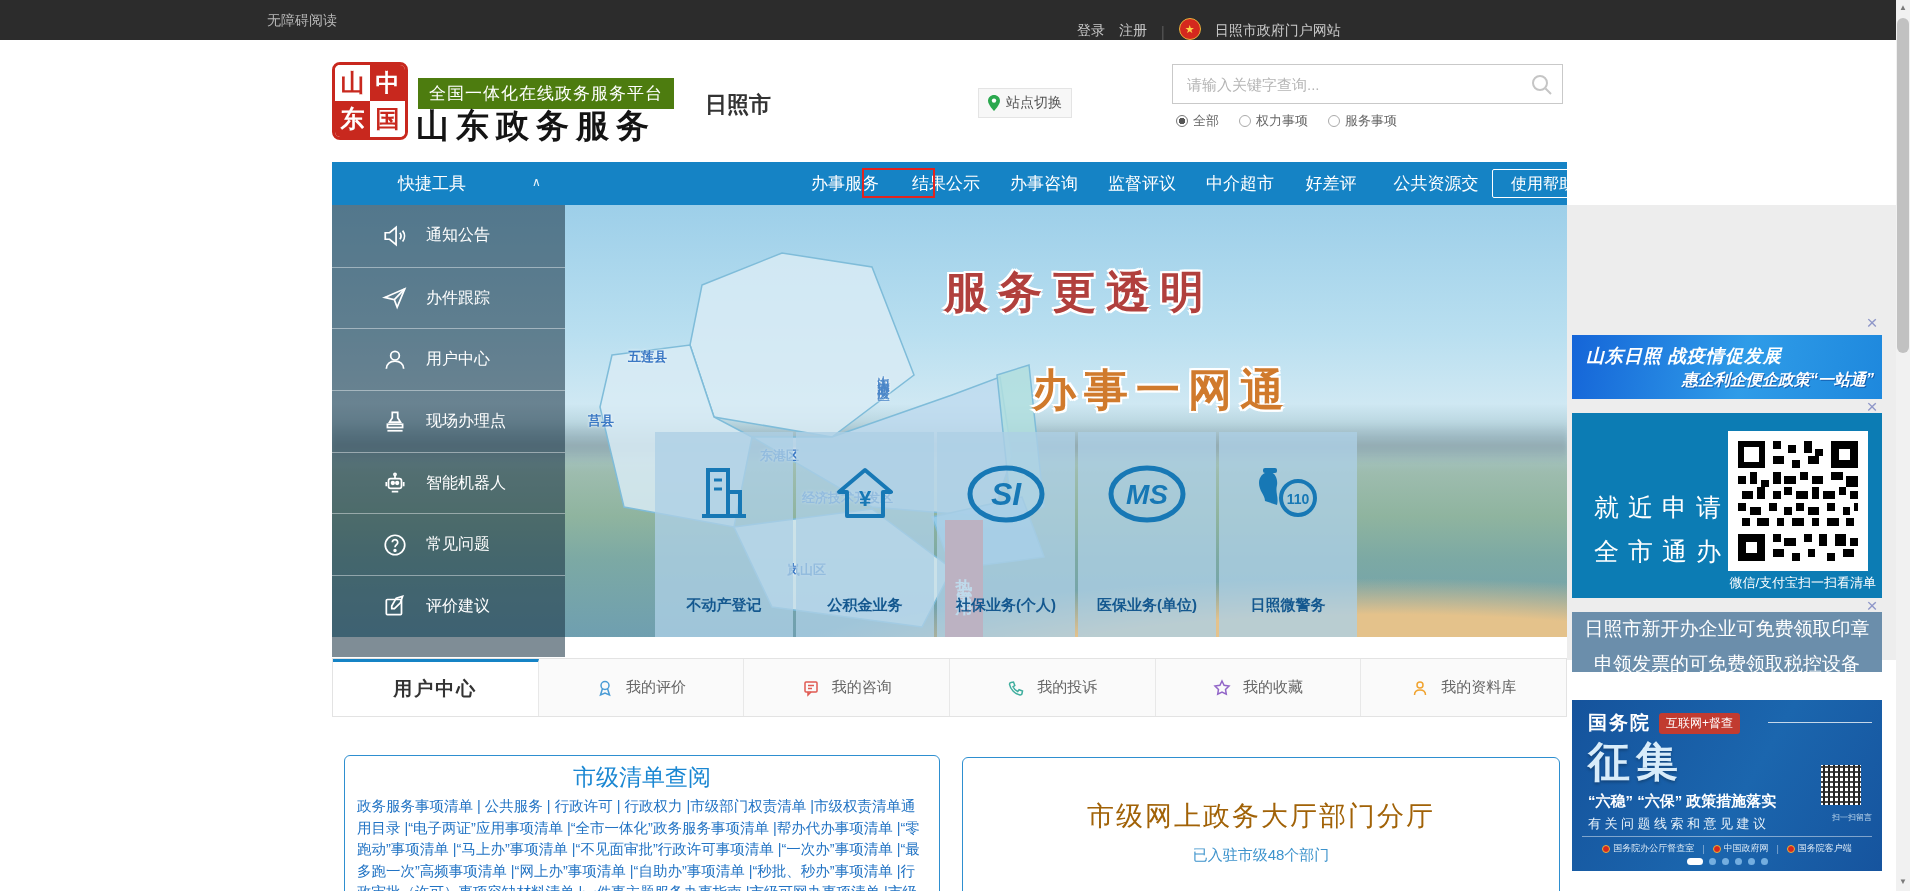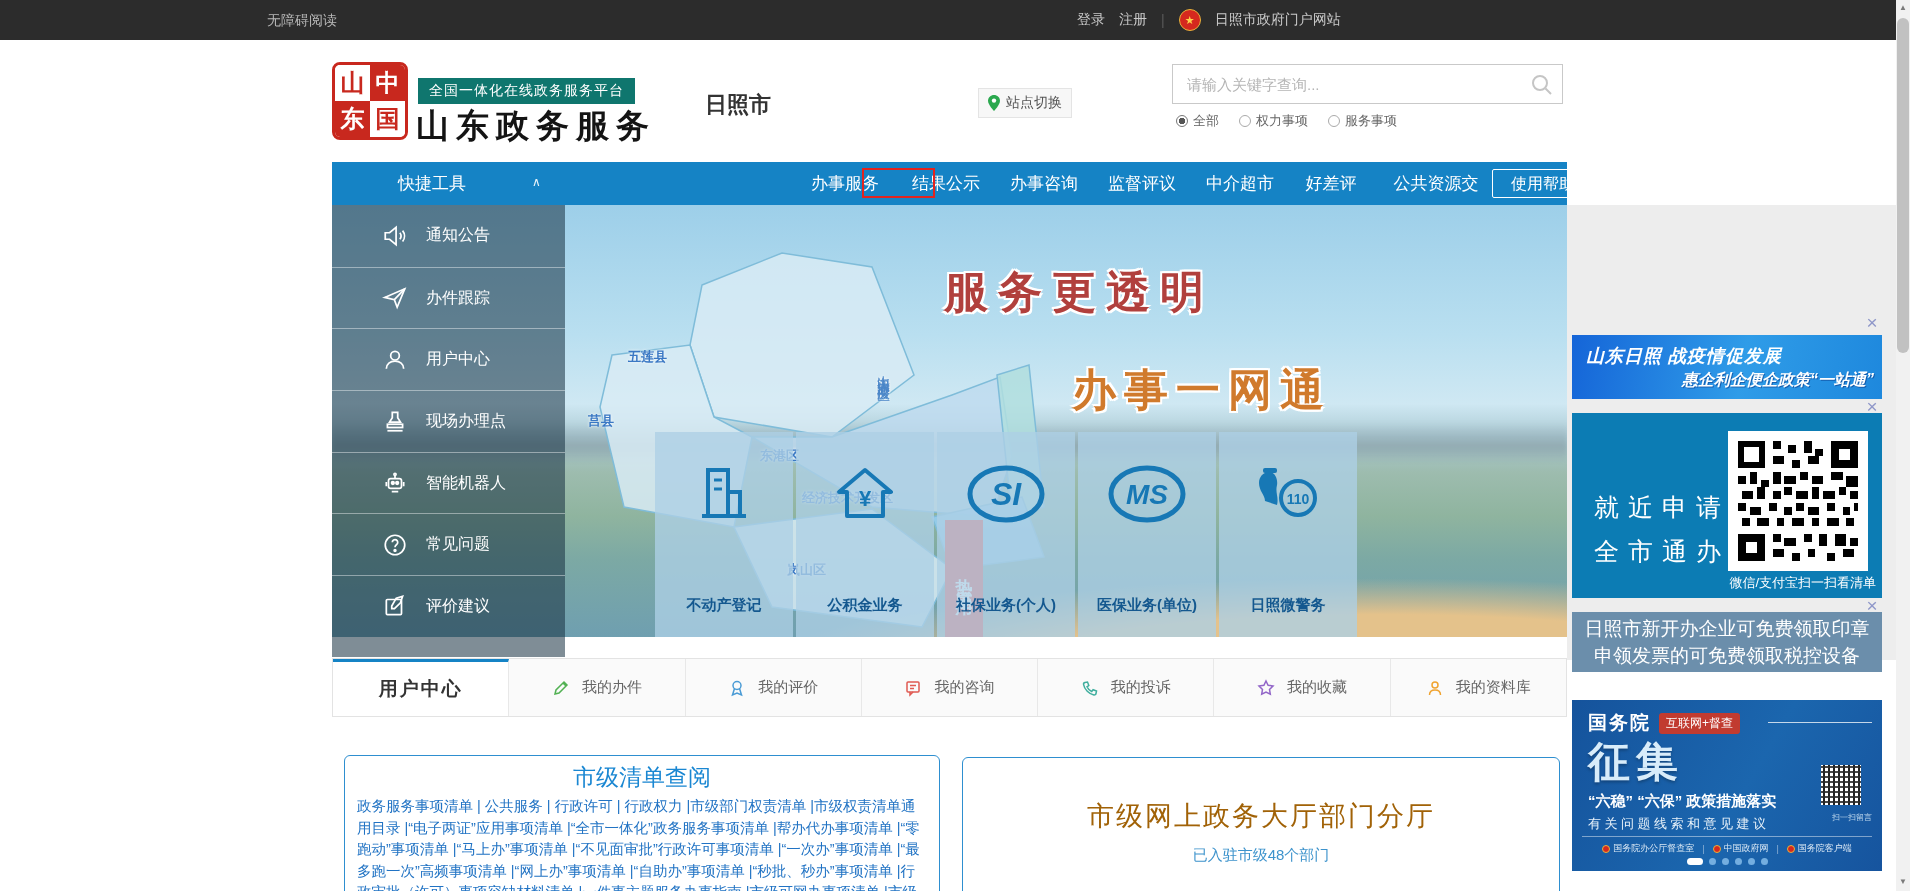--- a/index.html
+++ b/index.html
@@ -2,32 +2,32 @@
 <html><head>
 <meta charset="utf-8">
 <style>
   * { margin:0; padding:0; box-sizing:border-box; }
   html,body { width:1910px; height:891px; overflow:hidden; }
   body { position:relative; background:#fff; font-family:"Liberation Sans","DejaVu Sans",sans-serif; }
 
   
   .topbar { position:absolute; left:0; top:0; width:1896px; height:40px; background:#2c2c2c; }
   .topbar .access { position:absolute; left:267px; top:0; line-height:40px; font-size:14px; color:#b9b9b9; cursor:pointer; }
-  .topbar .right { position:absolute; left:1077px; top:0; height:40px; display:flex; align-items:center; gap:14px; font-size:14px; color:#c9c9c9; }
+  .topbar .right { position:absolute; left:1077px; top:0; height:40px; display:flex; align-items:flex-end; gap:14px; font-size:14px; color:#c9c9c9; }
   .topbar .right a { cursor:pointer; }
   .topbar .tdiv { color:#5a5a5a; }
   .emblem { width:22px; height:22px; border-radius:50%; background:#d5281e; border:1px solid #e8b23a; color:#ffd24a; font-size:11px; display:flex; align-items:center; justify-content:center; }
 
   
   .header { position:absolute; left:0; top:40px; width:1896px; height:122px; background:#fff; }
   .seal { position:absolute; left:332px; top:22px; width:76px; height:78px; border:3px solid #c8281e; border-radius:8px; display:grid; grid-template-columns:1fr 1fr; grid-template-rows:1fr 1fr; overflow:hidden; background:#fff; font-family:"DejaVu Serif",serif; font-weight:bold; }
   .seal span { display:flex; align-items:center; justify-content:center; font-size:24px; }
   .seal .c1 { color:#c8281e; background:#fff; }
   .seal .c2 { color:#fff; background:#c8281e; }
-  .badge-platform { position:absolute; left:418px; top:38px; background:#0f766e; color:#fff; font-size:14px; padding:4px 11px; letter-spacing:1px; }
+  .badge-platform { position:absolute; left:418px; top:38px; background:#4d7c0f; color:#fff; font-size:17px; padding:4px 11px; letter-spacing:1px; }
   .site-name { position:absolute; left:416px; top:64px; font-size:33px; font-weight:bold; color:#141414; letter-spacing:7px; }
   .city-name { position:absolute; left:705px; top:50px; font-size:22px; font-weight:bold; color:#333; }
   .site-switch { position:absolute; left:978px; top:48px; width:94px; height:30px; background:#f7f7f7; border:1px solid #e4e4e4; display:flex; align-items:center; justify-content:center; gap:6px; font-size:14px; color:#555; cursor:pointer; }
   .search-box { position:absolute; left:1172px; top:24px; width:391px; height:40px; border:1px solid #c9c9c9; background:#fff; }
   .search-box input { width:100%; height:100%; border:0; outline:none; padding:0 40px 0 14px; font-size:15px; color:#333; font-family:inherit; }
   .search-box input::placeholder { color:#b5b5b5; }
   .search-ico { position:absolute; right:8px; top:8px; }
   .scopes { position:absolute; left:1176px; top:72px; display:flex; align-items:center; gap:20px; font-size:13px; color:#666; }
   .scope { display:flex; align-items:center; gap:5px; cursor:pointer; }
   .radio { width:12px; height:12px; border-radius:50%; border:1px solid #aaa; background:#fff; display:inline-block; }
@@ -44,21 +44,21 @@
 
   
   .banner { position:absolute; left:332px; top:205px; width:1235px; height:432px; overflow:hidden;
     background:
       radial-gradient(140% 60% at 85% 108%, #e4c28b 0 22%, rgba(228,194,139,0) 36%),
       linear-gradient(180deg,#9dcfe9 0%,#b9dff0 30%,#cfe8f3 46%,#aac9d2 54%,#9dbcae 62%,#8fb49f 72%,#7ca9a4 82%,#6f9fb0 100%); }
   .mtn { position:absolute; left:0; top:218px; width:1235px; height:40px; background:linear-gradient(180deg, rgba(130,150,160,0) 0, rgba(130,150,160,.55) 60%, rgba(130,150,160,0) 100%); filter:blur(2px); }
   .slogan1 { position:absolute; left:612px; top:58px; font-size:44px; font-weight:bold; letter-spacing:10px; color:#b1403d; font-family:Liberation Sans, sans-serif;
     text-shadow:2px 2px 0 #fff,-2px -2px 0 #fff,2px -2px 0 #fff,-2px 2px 0 #fff,0 2px 0 #fff,0 -2px 0 #fff; }
   .slogan2 { position:absolute; left:700px; top:156px; font-size:44px; font-weight:bold; letter-spacing:8px; color:#d07a2c; font-family:"DejaVu Serif",serif;
-    text-shadow:2px 2px 0 #fff,-2px -2px 0 #fff,2px -2px 0 #fff,-2px 2px 0 #fff,0 2px 0 #fff,0 -2px 0 #fff;margin-left:40px; }
+    text-shadow:2px 2px 0 #fff,-2px -2px 0 #fff,2px -2px 0 #fff,-2px 2px 0 #fff,0 2px 0 #fff,0 -2px 0 #fff; }
   .map-svg { position:absolute; left:120px; top:20px; }
   .map-label { position:absolute; font-size:13px; color:#3a78c4; font-weight:bold; text-shadow:0 0 3px #fff; }
   .map-label.vert { writing-mode:vertical-rl; letter-spacing:2px; font-weight:normal; color:#4a86c8; }
 
   
   .quick-menu { position:absolute; left:332px; top:205px; width:233px; height:452px; background:rgba(22,47,64,.55); }
   .qm-item { position:relative; height:61.7px; display:flex; align-items:center; cursor:pointer; color:#fff; }
   .qm-item + .qm-item { border-top:1px solid rgba(255,255,255,.42); }
   .qm-item svg { margin-left:50px; }
   .qm-item .txt { margin-left:18px; font-size:16px; }
@@ -92,21 +92,21 @@
   .b1 { top:335px; height:64px; background:linear-gradient(100deg,#1565d8,#2f9ce8 55%,#1e88dd); color:#fff; }
   .b1 .l1 { position:absolute; left:14px; top:9px; font-size:18px; font-weight:bold; font-style:italic; letter-spacing:1px; }
   .b1 .l2 { position:absolute; right:8px; top:35px; font-size:16px; font-weight:bold; font-style:italic; text-shadow:1px 1px 0 rgba(10,60,140,.6); }
   .b2 { top:413px; height:185px; background:#0c7cb4; color:#fff; }
   .b2 .l1 { position:absolute; left:22px; top:78px; font-size:25px; letter-spacing:9px; }
   .b2 .l2 { position:absolute; left:22px; top:122px; font-size:25px; letter-spacing:9px; }
   .b2 .qr { position:absolute; right:14px; top:18px; width:140px; height:140px; background:#fff; padding:6px; }
   .b2 .cap { position:absolute; right:6px; bottom:6px; font-size:13px; }
   .b3 { top:612px; height:60px; background:rgba(97,135,166,.93); color:#fff; text-align:center; }
   .b3 div { font-size:19px; line-height:27px; margin-top:3px; }
-  .b3 div+div { margin-top:0; }
+  .b3 div+div { margin-top:8px; }
   .b4 { top:700px; height:171px; background:linear-gradient(120deg,#15539c,#1b66ae 55%,#16549e); color:#fff; }
   .b4 .row1 { position:absolute; left:16px; top:10px; display:flex; align-items:center; }
   .b4 .org { font-size:19px; font-weight:bold; letter-spacing:2px; }
   .b4 .rb { background:#c13b30; color:#fff; font-size:12px; padding:2px 7px; border-radius:3px; margin-left:8px; }
   .b4 .hline { position:absolute; left:196px; right:10px; top:22px; border-top:1px solid rgba(255,255,255,.75); }
   .b4 .zj { position:absolute; left:16px; top:34px; font-size:42px; font-weight:bold; letter-spacing:6px; color:#d8ecfa; font-family:"DejaVu Serif",serif; text-shadow:0 2px 3px rgba(0,0,0,.25); }
   .b4 .t1 { position:absolute; left:16px; top:92px; font-size:15px; font-weight:bold; }
   .b4 .t2 { position:absolute; left:16px; top:115px; font-size:13px; letter-spacing:3.5px; color:#e8f2fa; }
   .b4 .qr2 { position:absolute; right:18px; top:62px; width:46px; height:46px; background:#fff; padding:3px;
     background-image:repeating-linear-gradient(0deg,rgba(40,40,40,.85) 0 2px,transparent 2px 5px),repeating-linear-gradient(90deg,#222 0 2px,#fff 2px 5px); background-clip:content-box; background-color:#fff; }
@@ -337,26 +337,20 @@
     <svg width="26" height="26" viewBox="0 0 24 24" fill="none" stroke="#fff" stroke-width="1.6">
       <rect x="4" y="6" width="14" height="14" rx="1"></rect>
         <path d="M13 5 19 3l-2 6-5.5 5.5H9V12z"></path>
     </svg>
     <span class="txt">评价建议</span>
   </div>
 </div>
 
 <div class="utabs">
   <div class="utab active">用户中心</div>
-  <div class="utab">
-    <svg width="18" height="18" viewBox="0 0 18 18" fill="none" stroke="#52b153" stroke-width="1.5">
-      <path d="M3 15l1-4 8-8 3 3-8 8zM11 4l3 3"></path>
-    </svg>
-      <span>我的办件</span>
-  </div>
   <div class="utab">
     <svg width="18" height="18" viewBox="0 0 18 18" fill="none" stroke="#4a9bd5" stroke-width="1.5">
       <circle cx="9" cy="6.5" r="4"></circle>
         <path d="M6.5 9.5 4.5 16l4.5-2 4.5 2-2-6.5"></path>
     </svg>
       <span>我的评价</span>
   </div>
   <div class="utab">
     <svg width="18" height="18" viewBox="0 0 18 18" fill="none" stroke="#e05a52" stroke-width="1.5">
       <rect x="3" y="3" width="12" height="10" rx="1"></rect>

